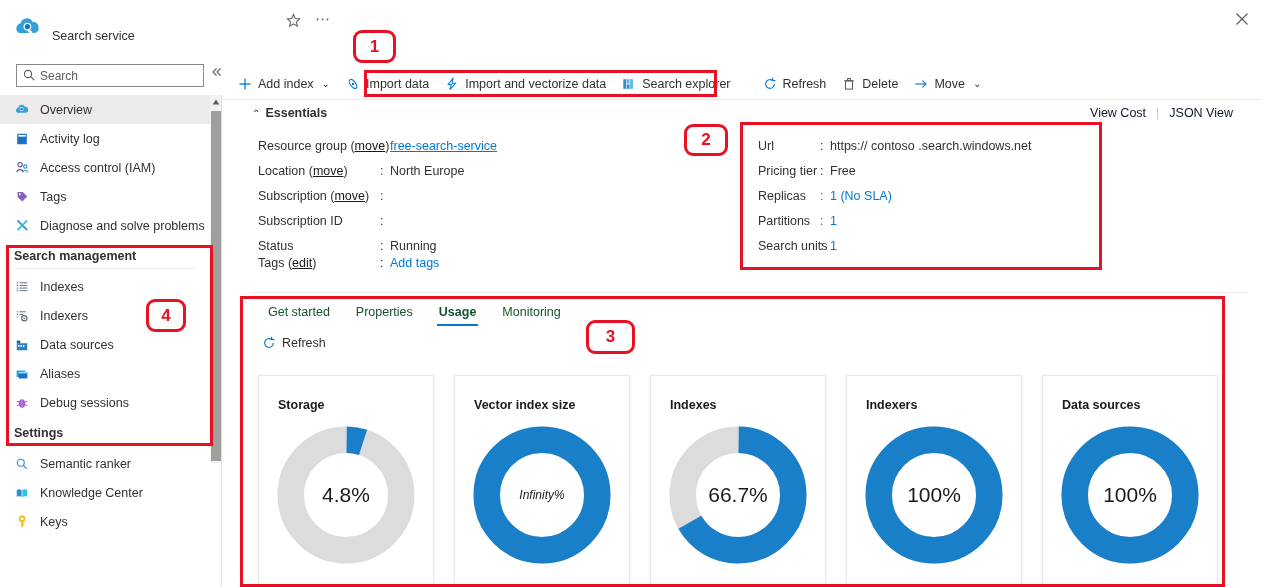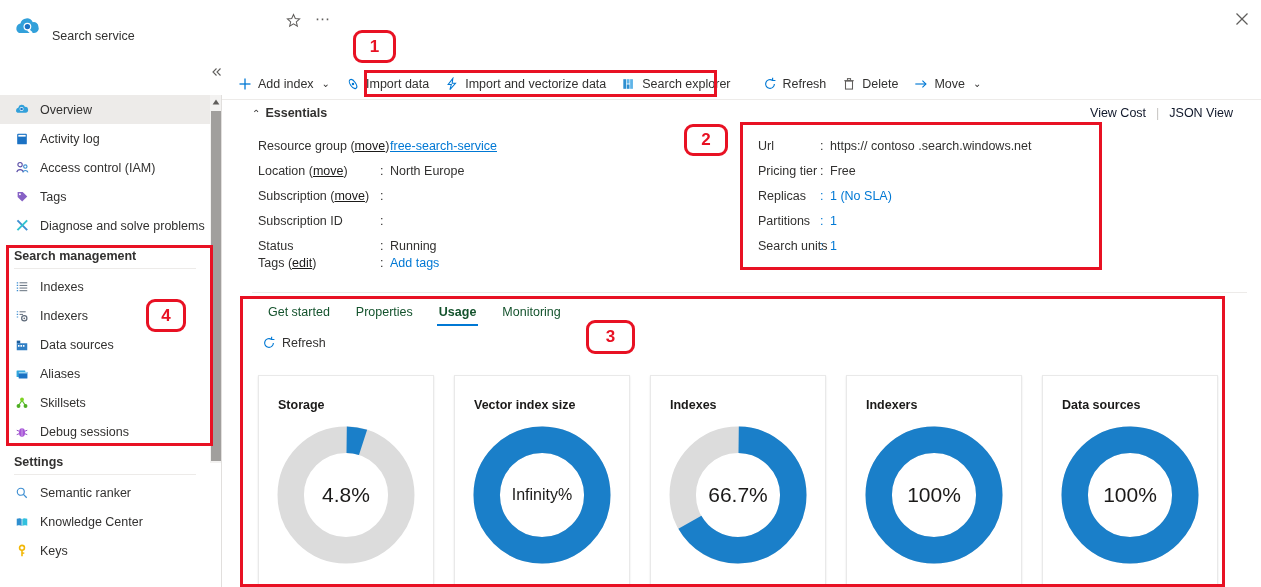--- a/index.html
+++ b/index.html
@@ -225,21 +225,21 @@
     display: flex; align-items: center; justify-content: center;
     position: relative; height: 146px;
   }
   .donut { position: relative; width: 146px; height: 146px; }
   .donut svg { display: block; }
   .donut-label {
     position: absolute; left: 0; right: 0; top: 0; bottom: 0;
     display: flex; align-items: center; justify-content: center;
     font-size: 21px; color: #1b1a19;
   }
-  .donut-label.sm { font-size: 16px; }
+  .donut-label.sm { font-size: 12px; font-style: italic; }
 
   
   .ann {
     position: absolute;
     border: 3px solid #e81123;
     pointer-events: none;
   }
   .badge {
     position: absolute;
     border: 3px solid #e81123;
@@ -263,20 +263,29 @@
         <svg width="30" height="30" viewBox="0 0 30 30">
           <path d="M5 19 a5.2 5.2 0 0 1 1.4 -9.6 a6.6 6.6 0 0 1 12.4 -1.2 a4.6 4.6 0 0 1 5.6 4.3 a4.7 4.7 0 0 1 -4.6 6.5 z" fill="#32a0da"></path>
           <circle cx="13.4" cy="12.6" r="3.9" fill="#ffffff"></circle>
           <circle cx="13.4" cy="12.6" r="2.7" fill="#1b72c4"></circle>
           <rect x="14.6" y="14.6" width="6" height="2.5" rx="1.2" transform="rotate(43 14.6 14.6)" fill="#ffffff"></rect>
         </svg>
       </span>
       <span class="brand-title">Search service</span>
     </div>
 
+    <div class="search-box">
+      <span>
+        <svg width="12" height="12" viewBox="0 0 12 12">
+          <circle cx="5" cy="5" r="3.6" fill="none" stroke="#605e5c" stroke-width="1.1"></circle>
+          <line x1="7.7" y1="7.7" x2="11" y2="11" stroke="#605e5c" stroke-width="1.1"></line>
+        </svg>
+      </span>
+      <span class="ph">Search</span>
+    </div>
 
     <div class="collapse-btn">
       <svg width="12" height="12" viewBox="0 0 12 12">
         <polyline points="5.5,2.5 2,6 5.5,9.5" fill="none" stroke="#605e5c" stroke-width="1.1"></polyline>
         <polyline points="9.5,2.5 6,6 9.5,9.5" fill="none" stroke="#605e5c" stroke-width="1.1"></polyline>
       </svg>
     </div>
 
     <div class="nav">
 
@@ -375,32 +384,20 @@
         <span class="ico">
           <svg width="14" height="14" viewBox="0 0 16 16">
             <rect x="1.8" y="4" width="10" height="7.5" rx="0.6" fill="#31a6dd"></rect>
             <rect x="4.2" y="5.6" width="10" height="7.5" rx="0.6" fill="#1b72c4"></rect>
             <rect x="4.2" y="5.6" width="10" height="1.8" fill="#9ad7f2"></rect>
           </svg>
         </span>
         <span>Aliases</span>
       </div>
 
-      <div class="nav-item">
-        <span class="ico">
-          <svg width="14" height="14" viewBox="0 0 16 16">
-            <line x1="8" y1="5" x2="4.4" y2="10.4" stroke="#5ac02c" stroke-width="1.2"></line>
-            <line x1="8" y1="5" x2="11.6" y2="10.4" stroke="#5ac02c" stroke-width="1.2"></line>
-            <circle cx="8" cy="4" r="2.2" fill="#7ed321"></circle>
-            <circle cx="4" cy="11.4" r="2.2" fill="#4fae24"></circle>
-            <circle cx="12" cy="11.4" r="2.2" fill="#4fae24"></circle>
-          </svg>
-        </span>
-        <span>Skillsets</span>
-      </div>
 
       <div class="nav-item">
         <span class="ico">
           <svg width="14" height="14" viewBox="0 0 16 16">
             <ellipse cx="8" cy="8.6" rx="3.5" ry="5" fill="#a855d8"></ellipse>
             <line x1="2" y1="6" x2="4.6" y2="7" stroke="#8e44c2" stroke-width="1.1"></line>
             <line x1="14" y1="6" x2="11.4" y2="7" stroke="#8e44c2" stroke-width="1.1"></line>
             <line x1="2" y1="11" x2="4.6" y2="10" stroke="#8e44c2" stroke-width="1.1"></line>
             <line x1="14" y1="11" x2="11.4" y2="10" stroke="#8e44c2" stroke-width="1.1"></line>
             <line x1="8" y1="3.6" x2="8" y2="13.6" stroke="#d6b8ec" stroke-width="0.9"></line>

